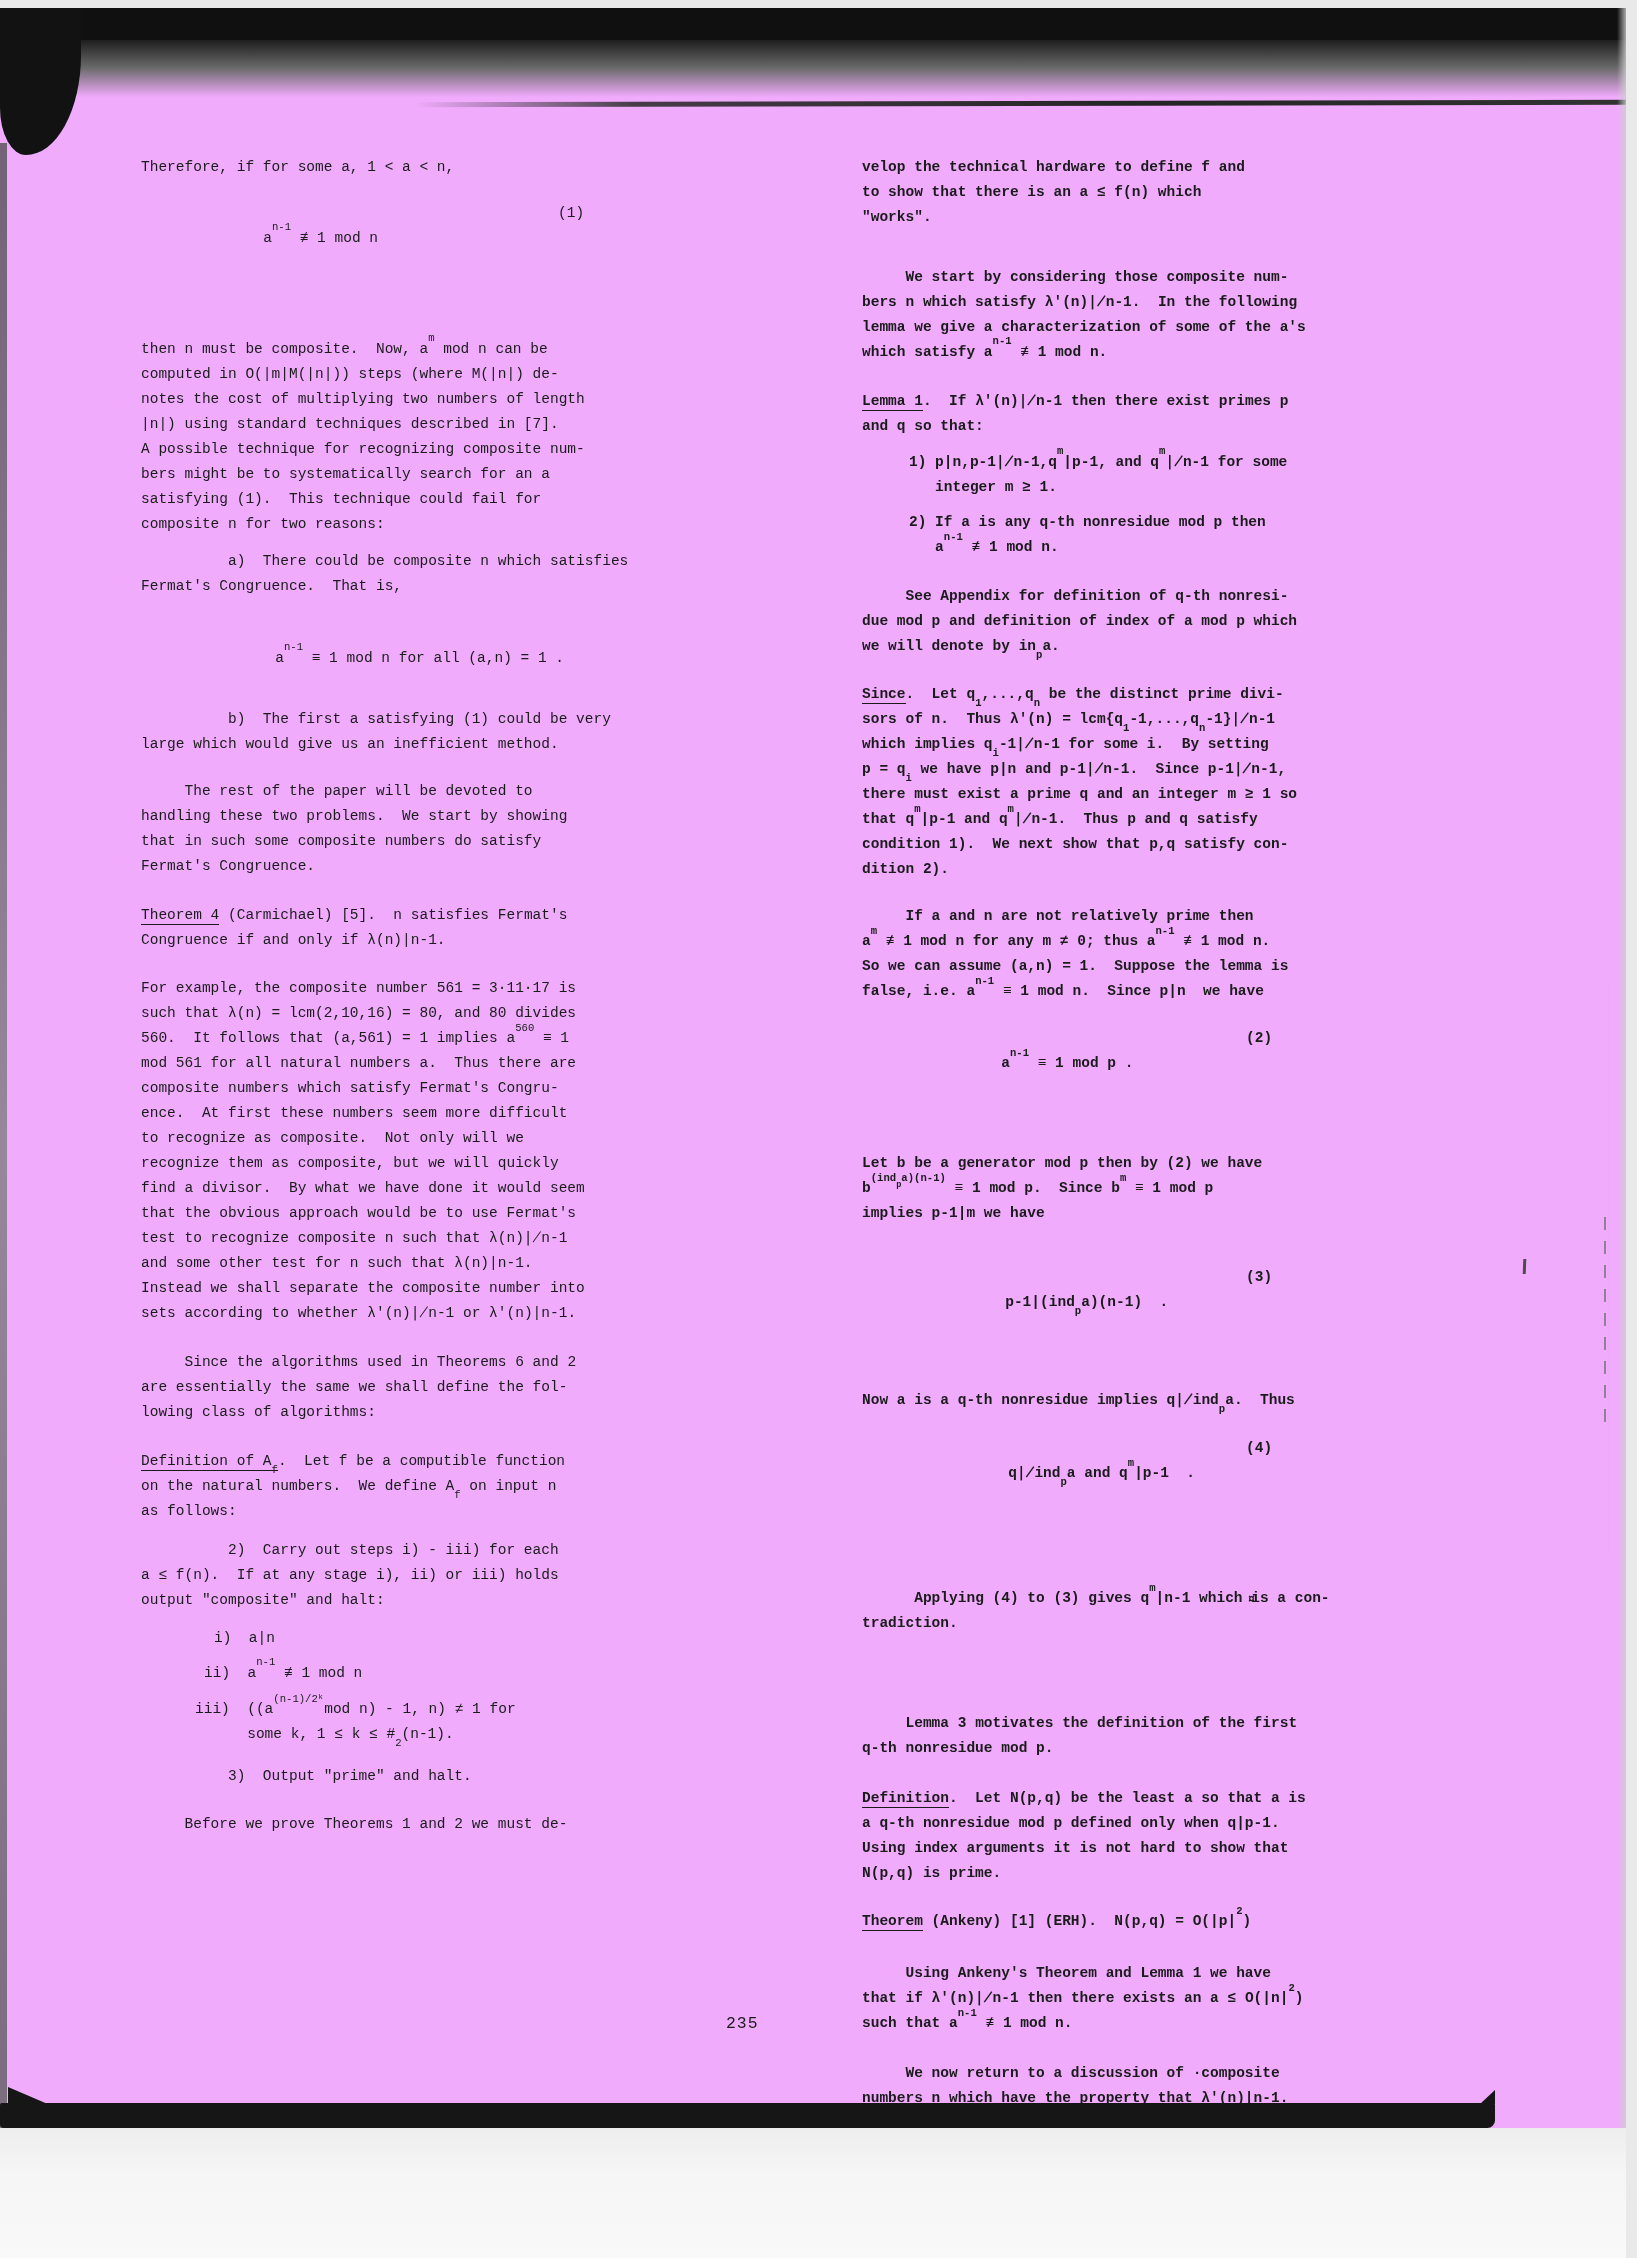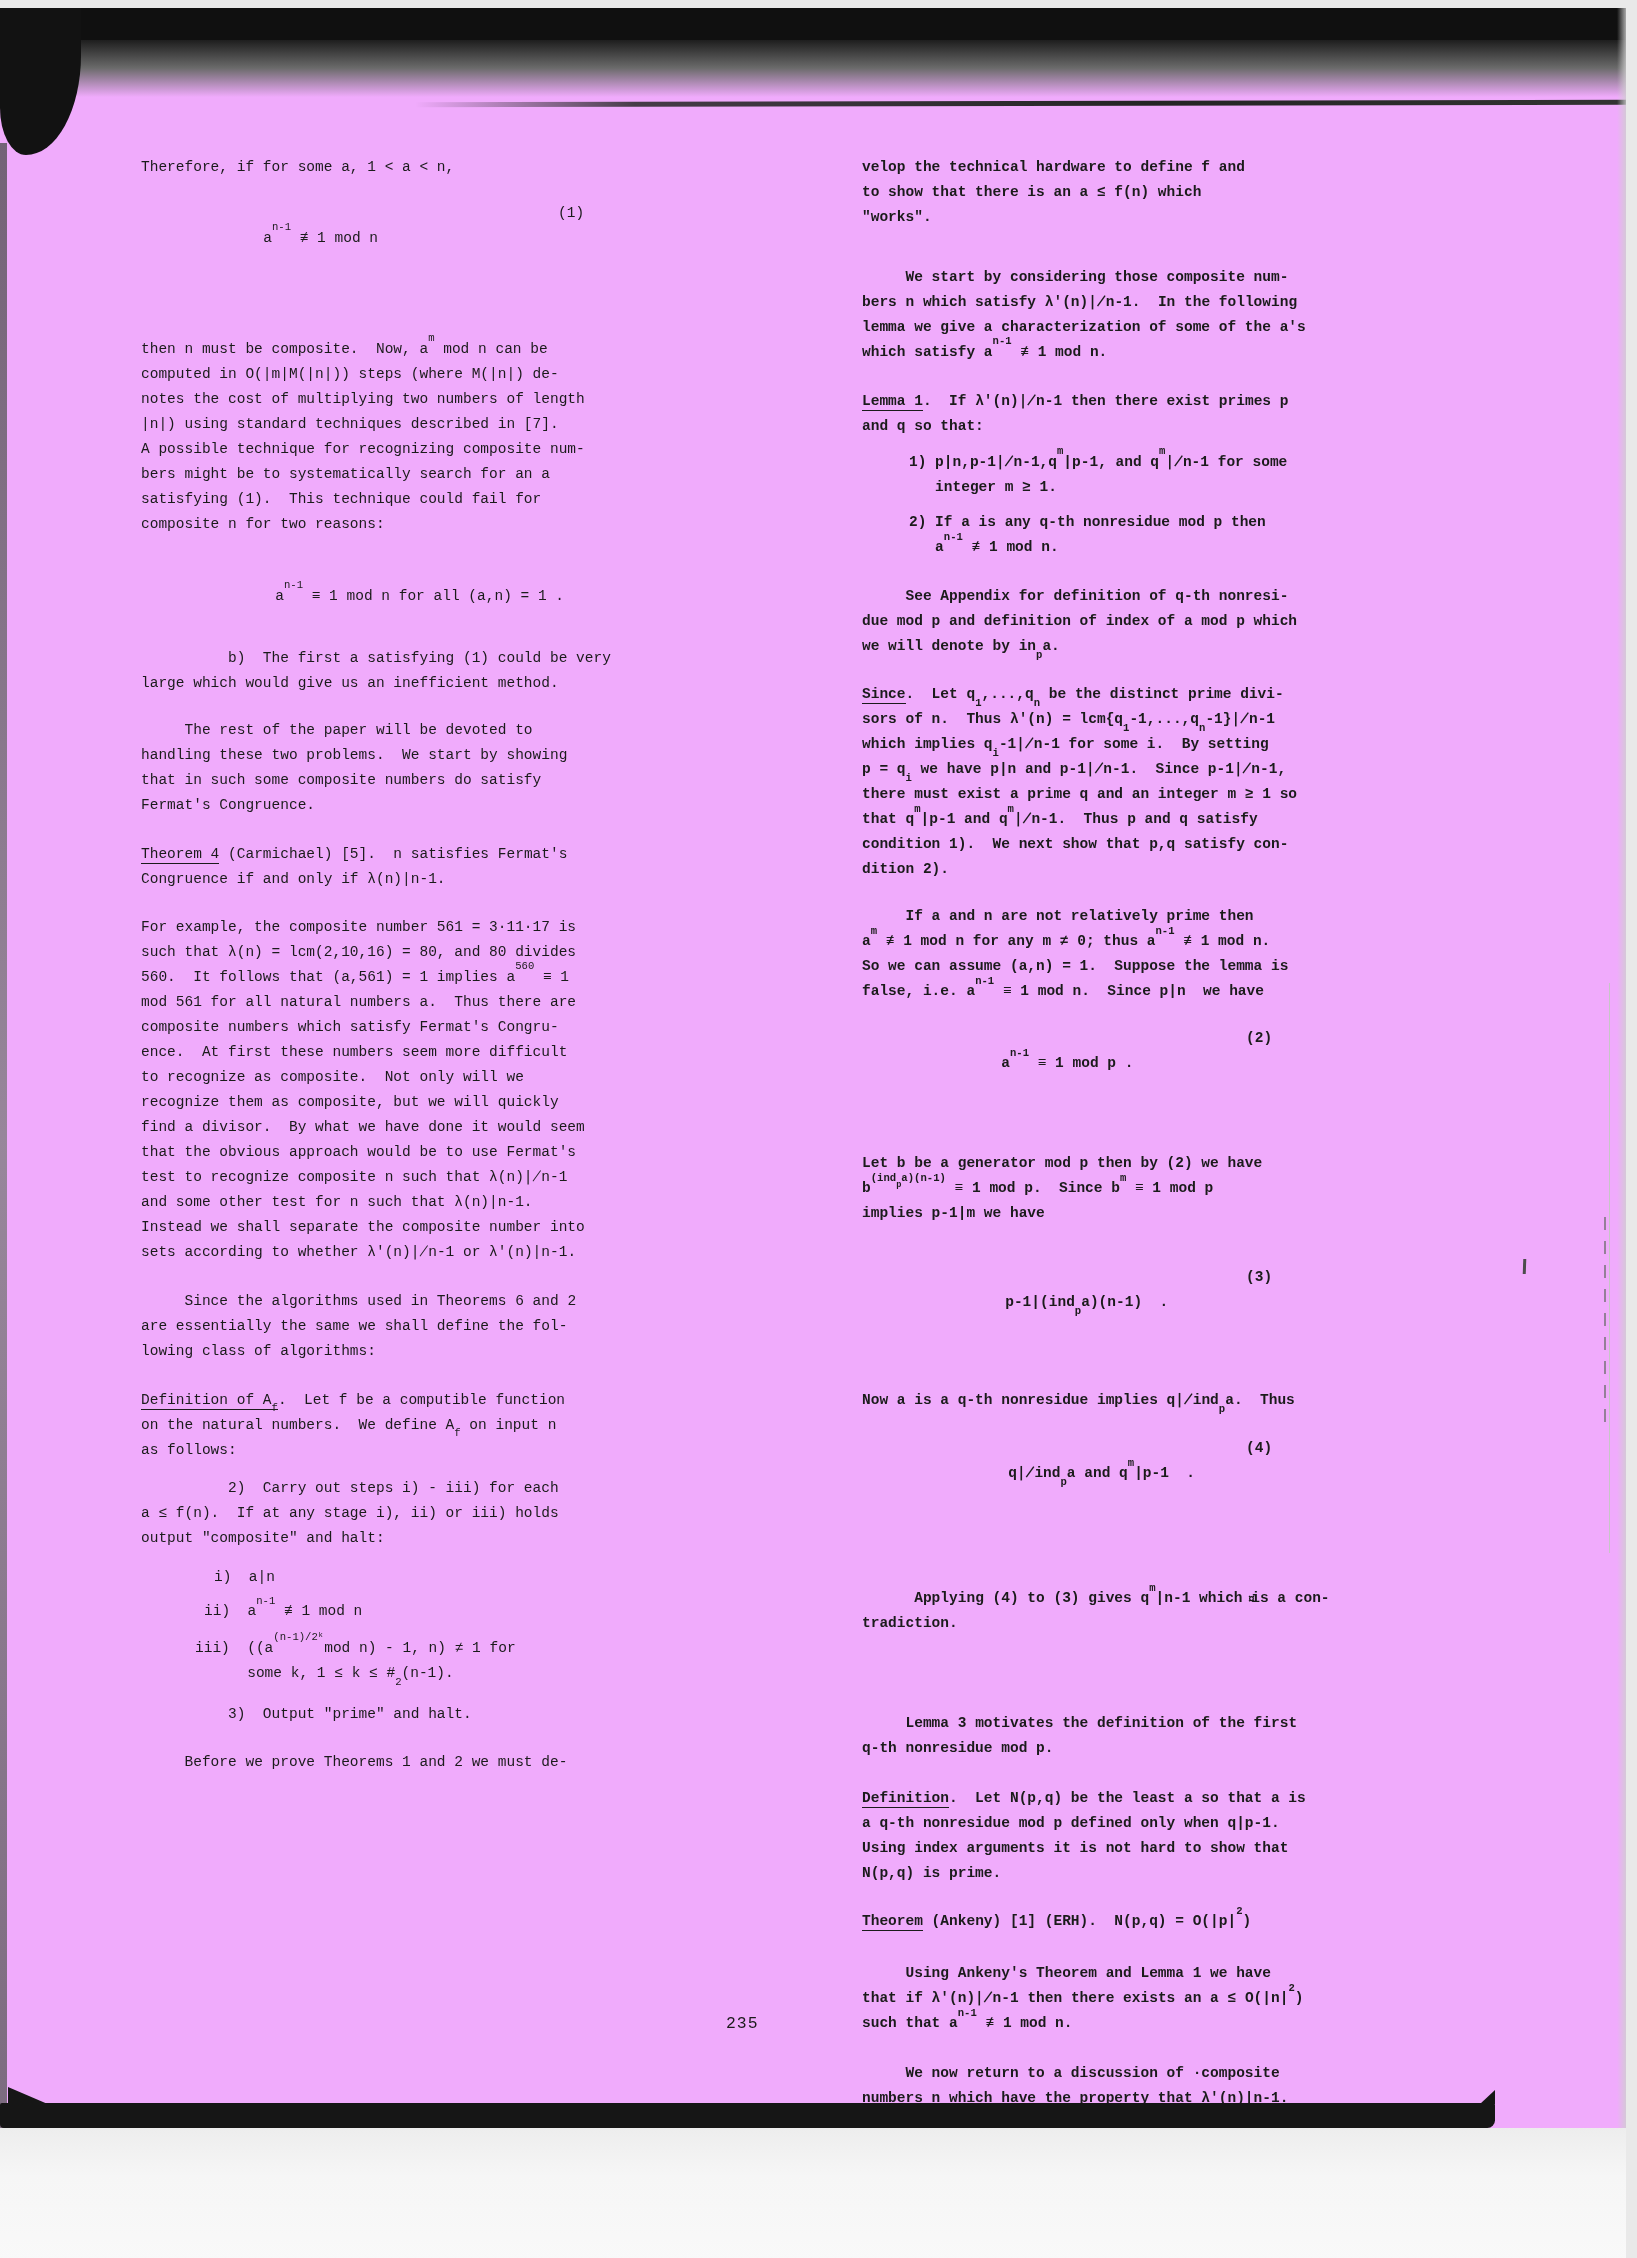--- a/index.html
+++ b/index.html
@@ -70,20 +70,22 @@
       <span class="eqno">(1)</span>
     </div>
     <div class="para" style="margin-top:36px">then n must be composite.  Now, a<sup>m</sup> mod n can be
 computed in O(|m|M(|n|)) steps (where M(|n|) de-
 notes the cost of multiplying two numbers of length
 |n|) using standard techniques described in [7].
 A possible technique for recognizing composite num-
 bers might be to systematically search for an a
 satisfying (1).  This technique could fail for
 composite n for two reasons:</div>
+    <div class="para" style="margin-top:11.6px">          a)  There could be composite n which satisfies
+Fermat's Congruence.  That is,</div>
     <div class="formula f-l" style="margin-top:22px;padding-left:82px">
       <span>a<sup>n-1</sup> ≡ 1 mod n for all (a,n) = 1 .</span>
     </div>
     <div class="para" style="margin-top:11.6px">          b)  The first a satisfying (1) could be very
 large which would give us an inefficient method.</div>
     <div class="para" style="margin-top:22px">     The rest of the paper will be devoted to
 handling these two problems.  We start by showing
 that in such some composite numbers do satisfy
 Fermat's Congruence.</div>
     <div class="para" style="margin-top:24px"><span class="u">Theorem 4</span> (Carmichael) [5].  n satisfies Fermat's

